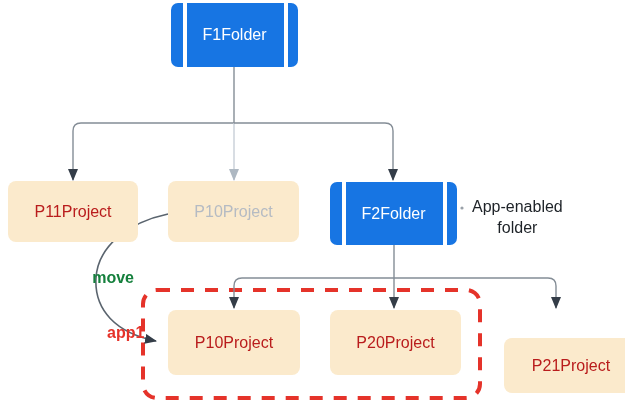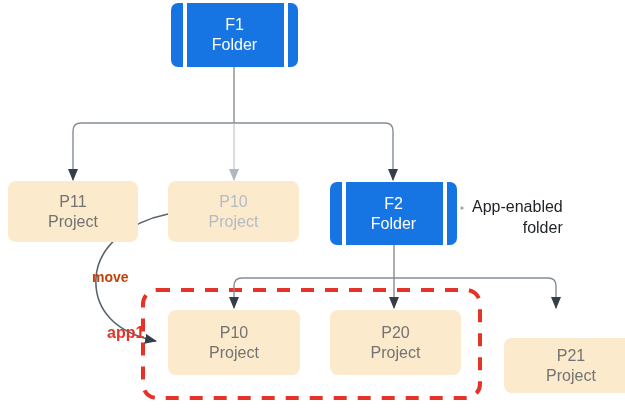--- a/index.html
+++ b/index.html
@@ -2,35 +2,35 @@
 <html><head>
 <meta charset="utf-8">
 <style>
   html,body{margin:0;padding:0;background:#ffffff;}
   .stage{
     position:relative;width:625px;height:416px;background:#ffffff;overflow:hidden;
     font-family:"Liberation Sans", sans-serif;
   }
   .layer{position:absolute;left:0;top:0;width:625px;height:416px;}
   .node{
-    position:absolute;display:flex;flex-direction:column;align-items:center;justify-content:center;
+    position:absolute;display:flex;flex-direction:row;align-items:center;justify-content:center;
     text-align:center;font-size:16px;line-height:20px;z-index:2;
   }
-  .project{background:#fbeacc;border-radius:8px;color:#737373;}
+  .project{background:#fbeacc;border-radius:8px;color:#b91c1c;}
   .project.faded{color:#b5bbc3;}
   .folder{background:#1775e3;border-radius:7px;color:#ffffff;}
   .divider{position:absolute;top:0;bottom:0;width:4px;background:#ffffff;}
   .divider.l{left:12px;}
   .divider.r{right:10px;}
   .note{
-    position:absolute;font-size:16px;line-height:21px;color:#1d2227;z-index:2;text-align:right;
+    position:absolute;font-size:16px;line-height:21px;color:#1d2227;z-index:2;text-align:center;
   }
   .move-label{
-    position:absolute;font-size:14px;font-weight:bold;color:#c2410c;z-index:3;
-    width:42px;text-align:left;
+    position:absolute;font-size:16px;font-weight:bold;color:#15803d;z-index:3;
+    width:42px;text-align:right;
   }
   .app1-label{
     position:absolute;font-size:16px;font-weight:bold;color:#e5332a;z-index:3;
   }
   svg{display:block;}
 </style>
 </head>
 <body>
 
 <div class="stage">

